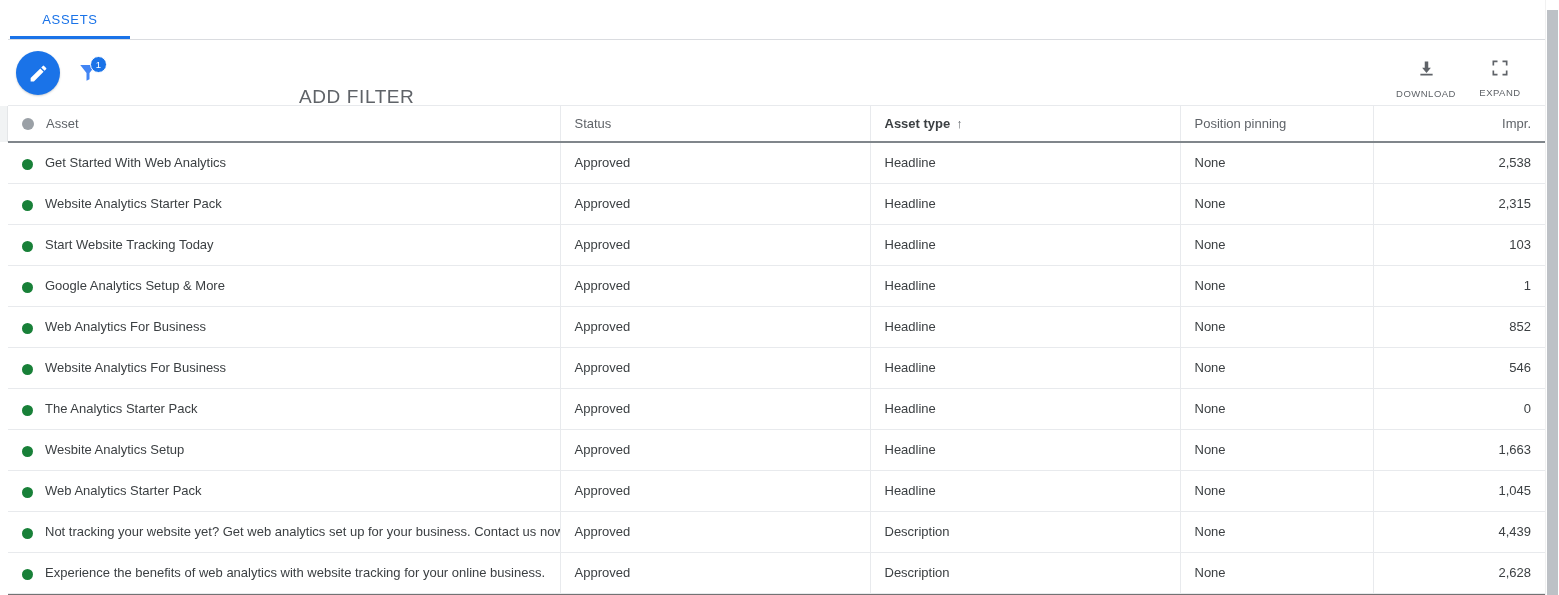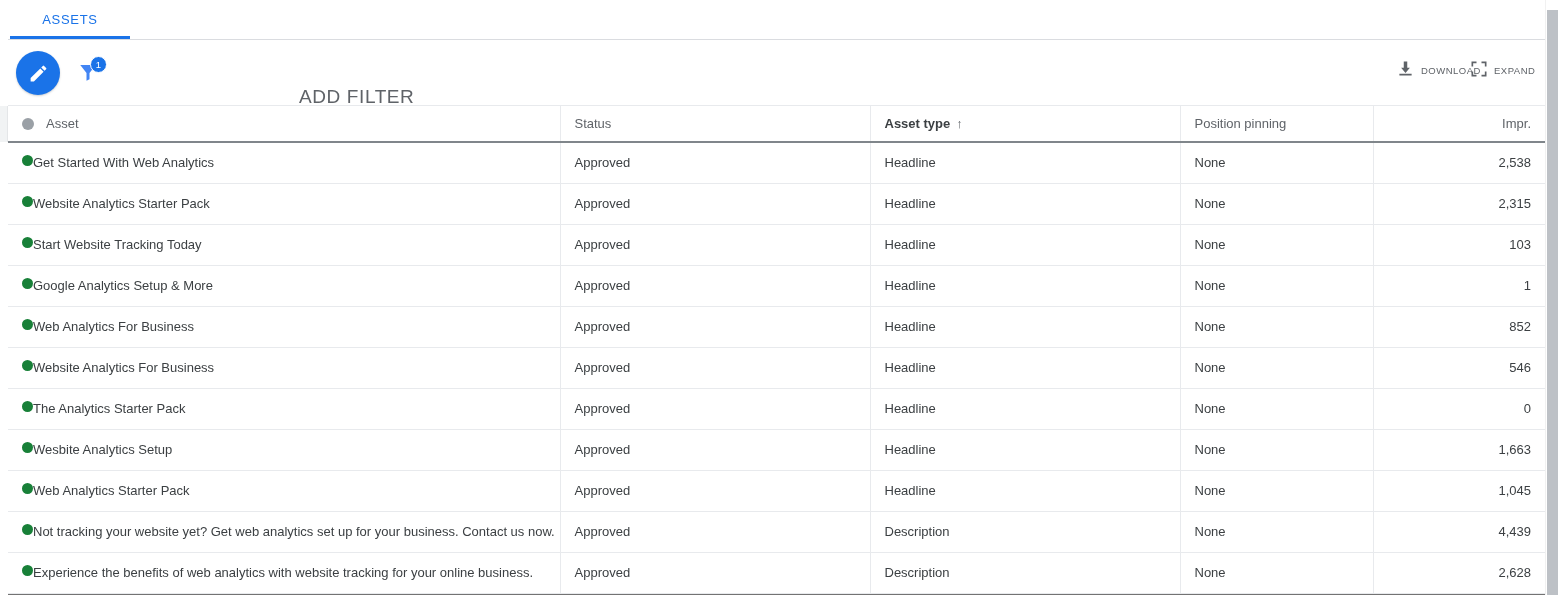--- a/index.html
+++ b/index.html
@@ -187,21 +187,21 @@
 
   .tool-actions {
     position: absolute;
     right: 14px; top: 8px;
     display: flex;
     gap: 12px;
   }
   .tool-action {
     width: 62px;
     display: flex;
-    flex-direction: row;
+    flex-direction: column;
     align-items: center;
     gap: 5px;
     cursor: pointer;
     padding-top: 10px;
   }
   .tool-action .label {
     font-size: 9.5px;
     letter-spacing: 0.5px;
     color: #5f6368;
     text-transform: uppercase;
@@ -255,21 +255,22 @@
   tbody td.numeric { text-align: right; padding-left: 32px; }
 
   .col-asset  { width: 552px; }
   .col-status { width: 310px; }
   .col-type   { width: 310px; }
   .col-pin    { width: 193px; }
   .col-impr   { width: 172px; }
 
   .asset-cell {
     display: flex;
-    align-items: flex-start;
+    align-items: flex-end;
+    gap: 12px;
   }
   .dot {
     flex: 0 0 auto;
     width: 11px; height: 11px;
     border-radius: 50%;
     background: #188038;
   }
   .dot.header {
     background: #9aa0a6;
     width: 12px; height: 12px;

